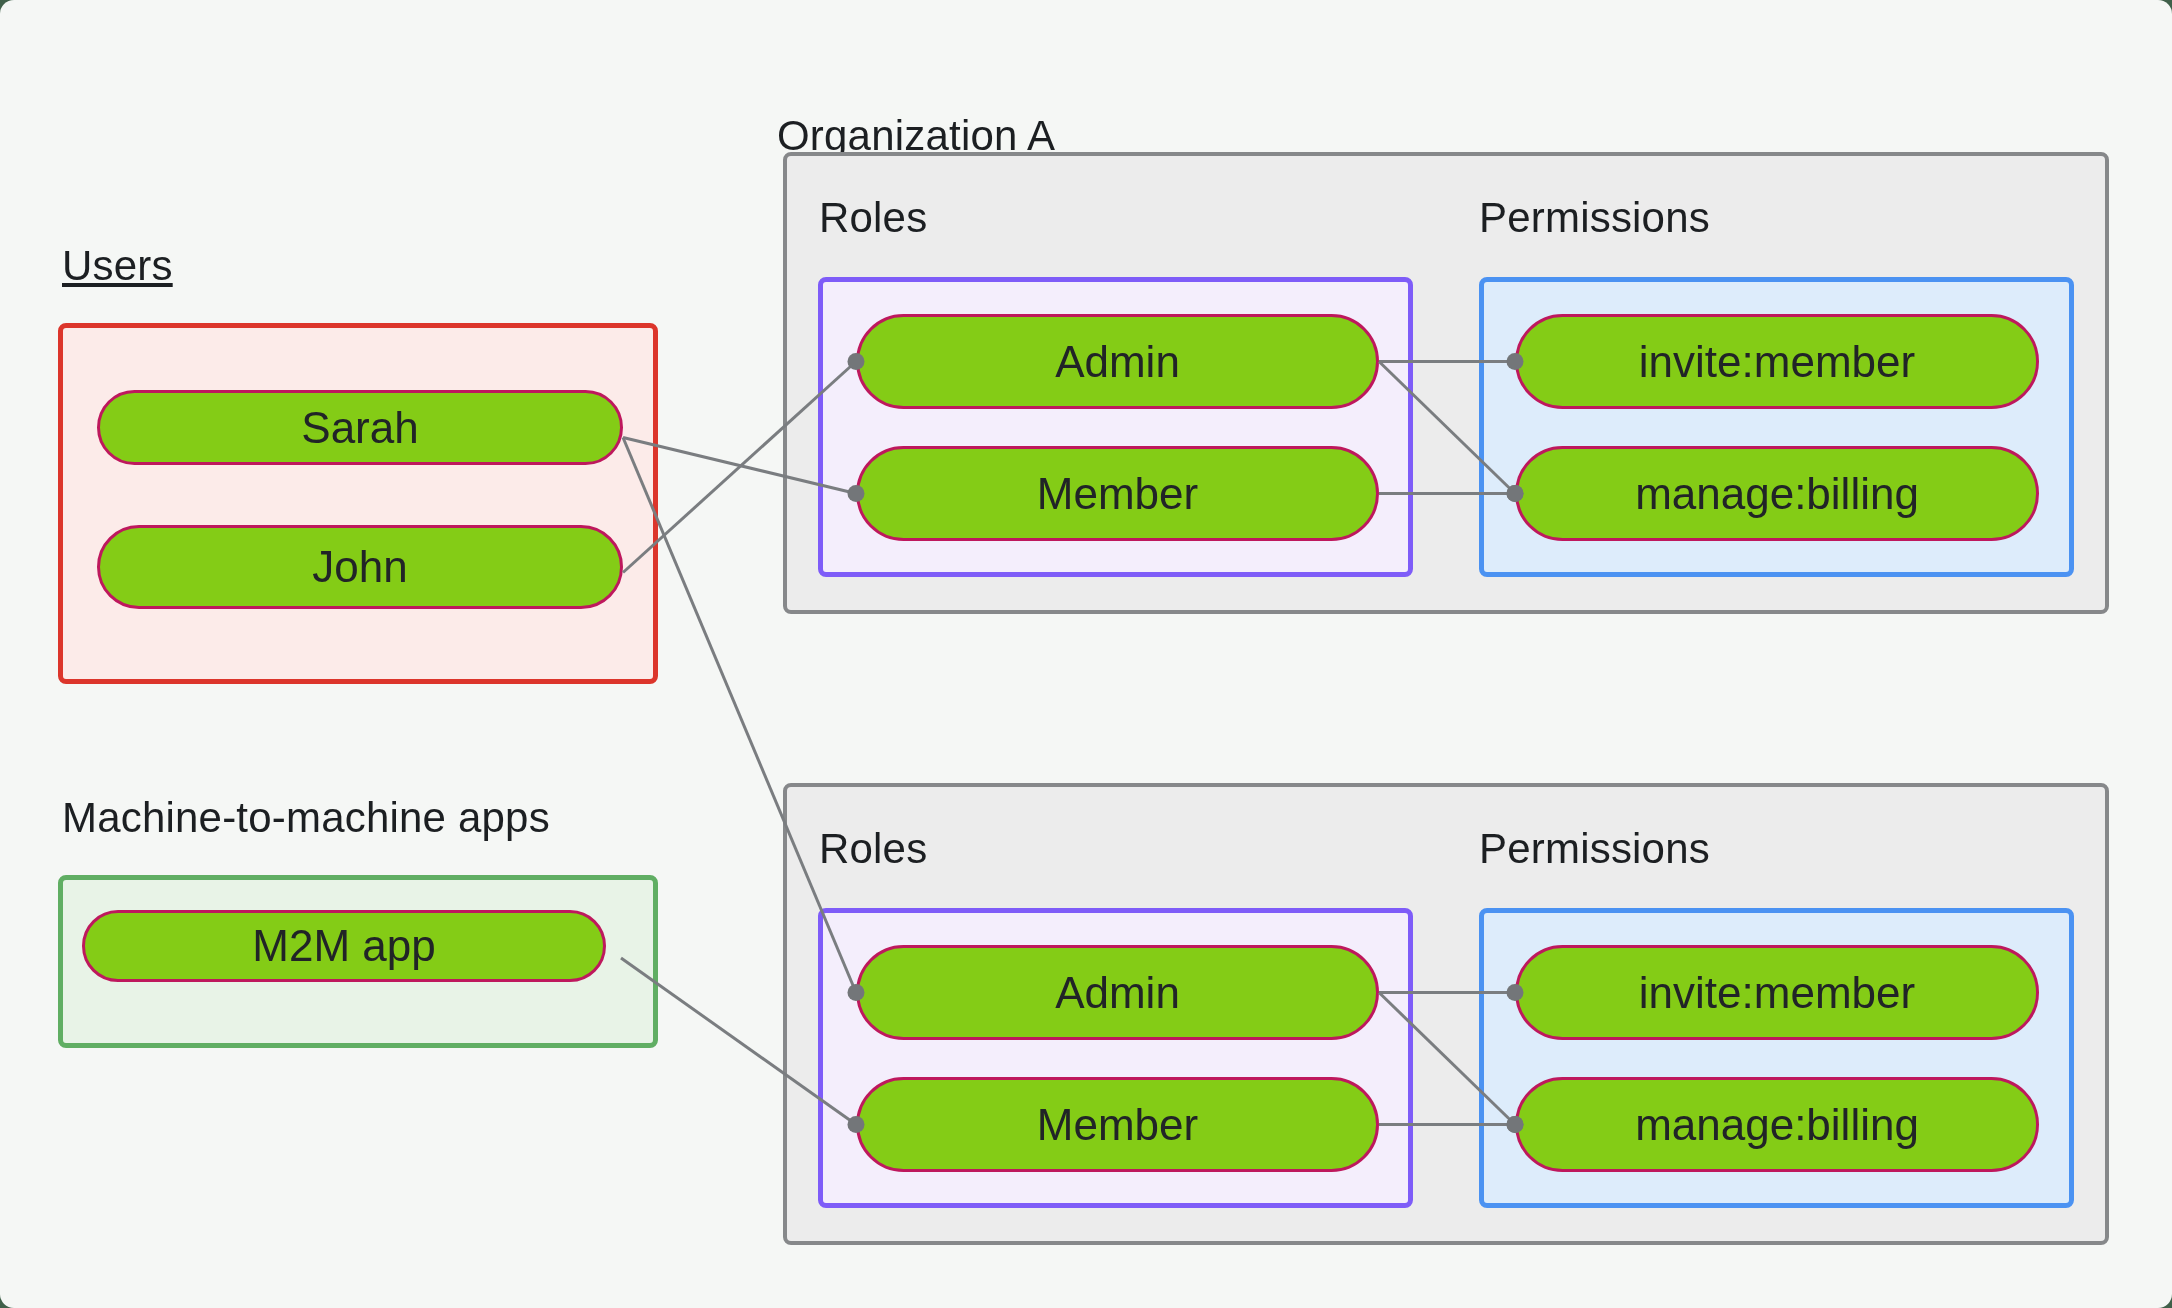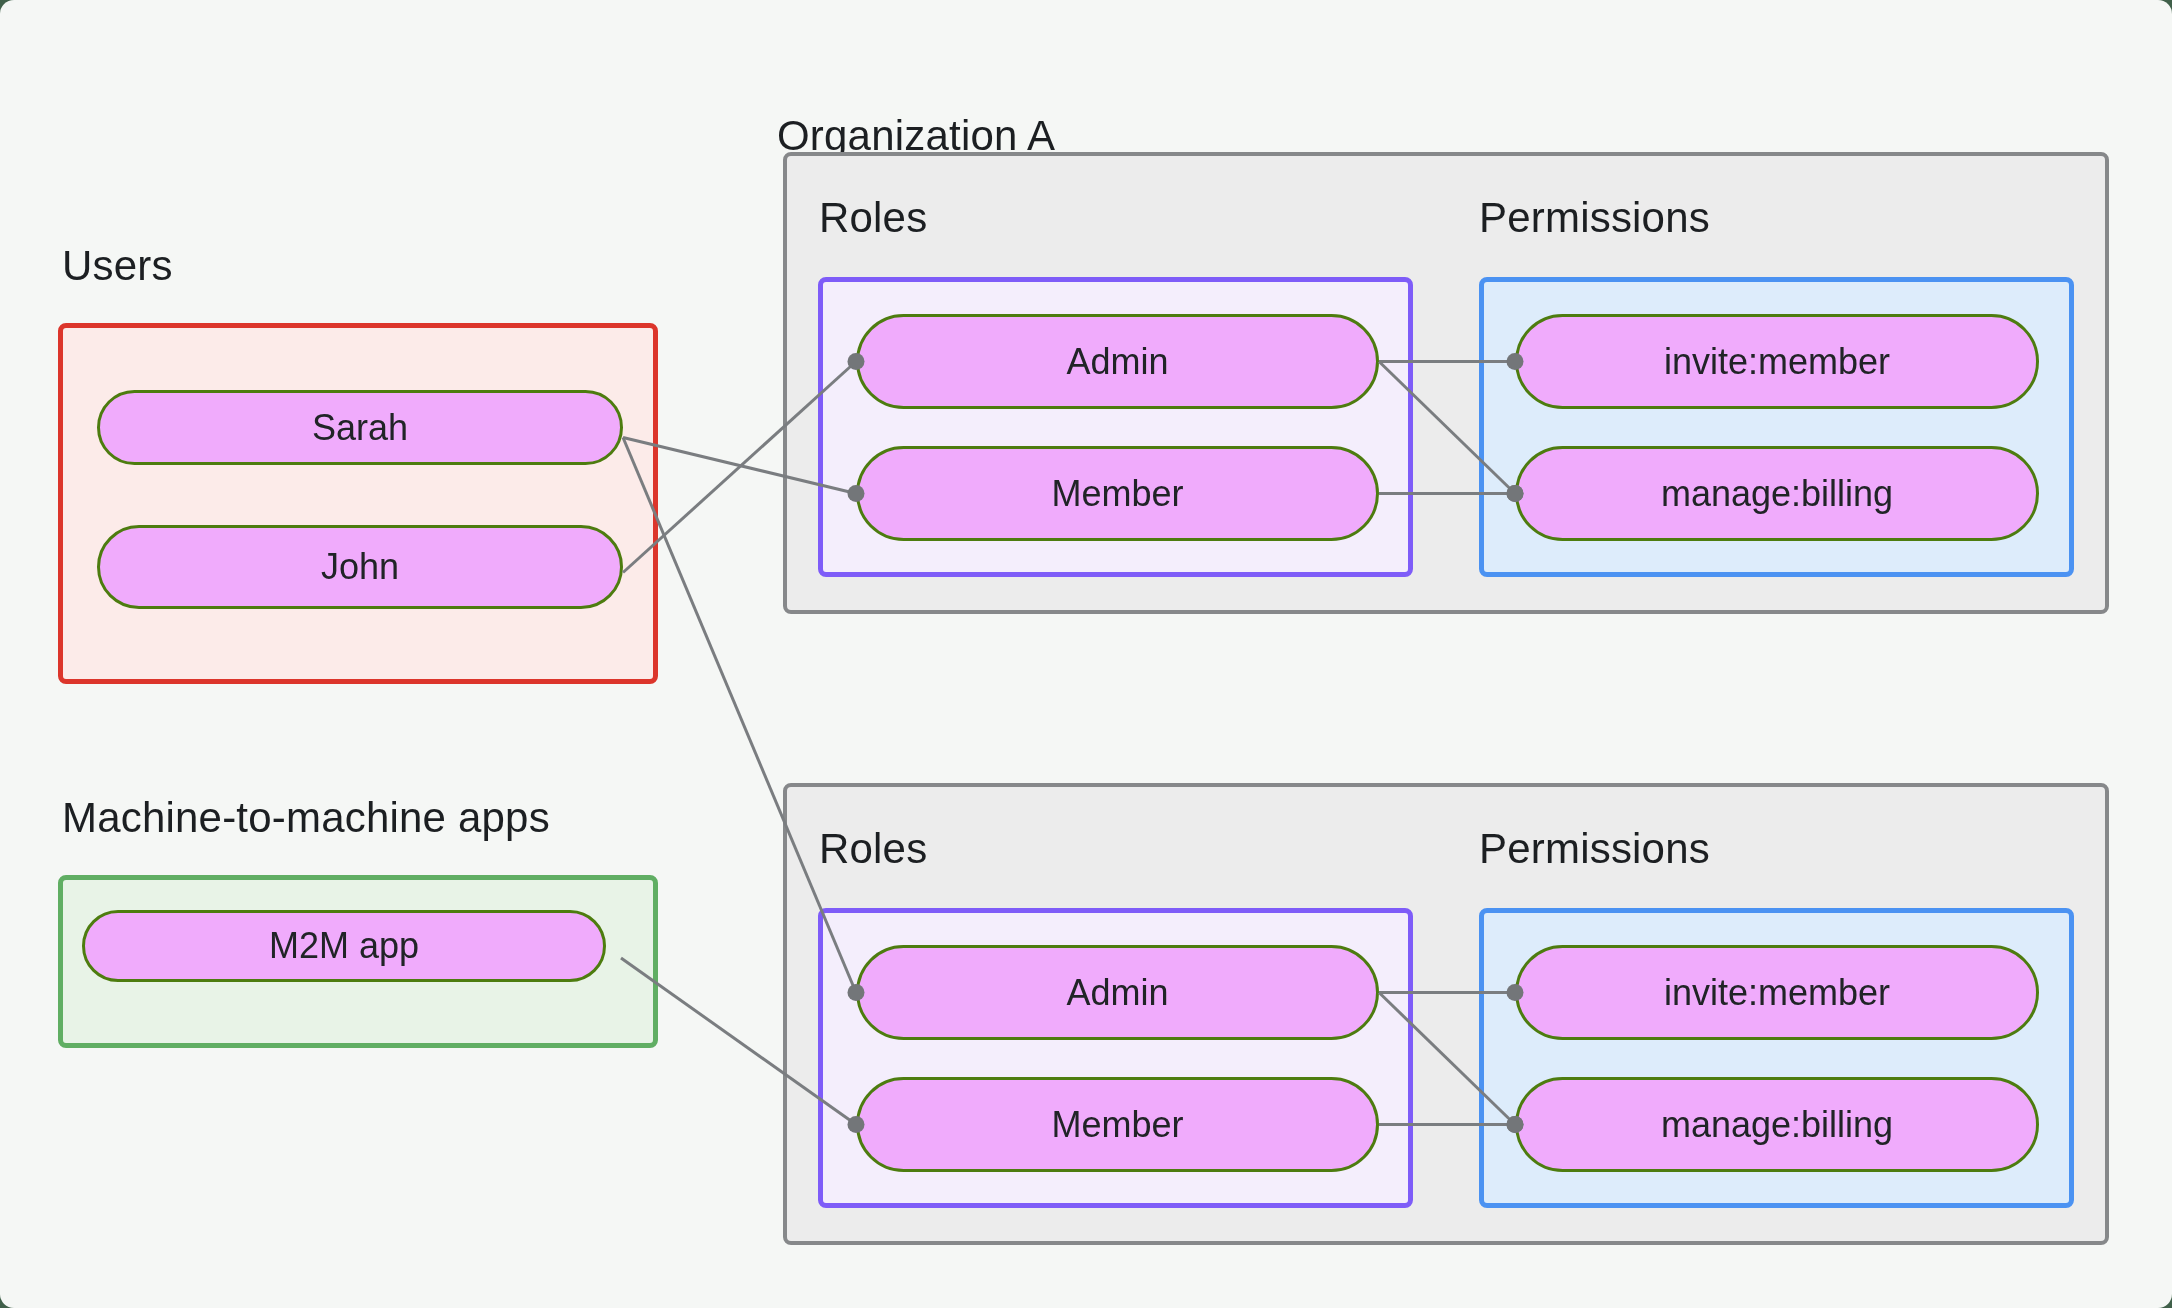--- a/index.html
+++ b/index.html
@@ -25,36 +25,36 @@
   .users-box{border:5px solid #dc352b;background:#fcebe9;}
   .m2m-box{border:5px solid #60ae63;background:#e8f3e7;}
   .org-box{
     position:absolute;box-sizing:border-box;
     background:#ececec;border:4px solid #86888a;border-radius:8px;
   }
   .roles-box{border:5px solid #7e5cf8;background:#f4eefc;}
   .perms-box{border:5px solid #4b92f2;background:#ddecfb;}
   .pill{
     position:absolute;box-sizing:border-box;
-    background:#f0abfc;border:3px solid #4d7c0f;border-radius:60px;
+    background:#84cc16;border:3px solid #be185d;border-radius:60px;
     display:flex;align-items:center;justify-content:center;
-    font-size:36px;font-weight:400;color:#212427;
+    font-size:44px;font-weight:400;color:#212427;
     white-space:nowrap;
   }
   #edge-layer{
     position:absolute;left:0;top:0;width:2172px;height:1308px;
     pointer-events:none;
   }
 </style>
 </head>
 <body>
 
 <div id="canvas">
 
-  <div class="section-label" style="left:62px;top:242px;">Users</div>
+  <div class="section-label" style="left:62px;top:242px;text-decoration:underline;">Users</div>
   <div class="group-box users-box" style="left:58px;top:323px;width:600px;height:361px;"></div>
   <div class="pill" style="left:97px;top:390px;width:526px;height:75px;">Sarah</div>
   <div class="pill" style="left:97px;top:525px;width:526px;height:84px;">John</div>
 
   <div class="section-label" style="left:62px;top:794px;">Machine-to-machine apps</div>
   <div class="group-box m2m-box" style="left:58px;top:875px;width:600px;height:173px;"></div>
   <div class="pill" style="left:82px;top:910px;width:524px;height:72px;">M2M app</div>
 
   <div class="section-label" style="left:777px;top:64px;margin-top:48px;">Organization A</div>
   <div class="org-box" style="left:783px;top:152px;width:1326px;height:462px;"></div>

